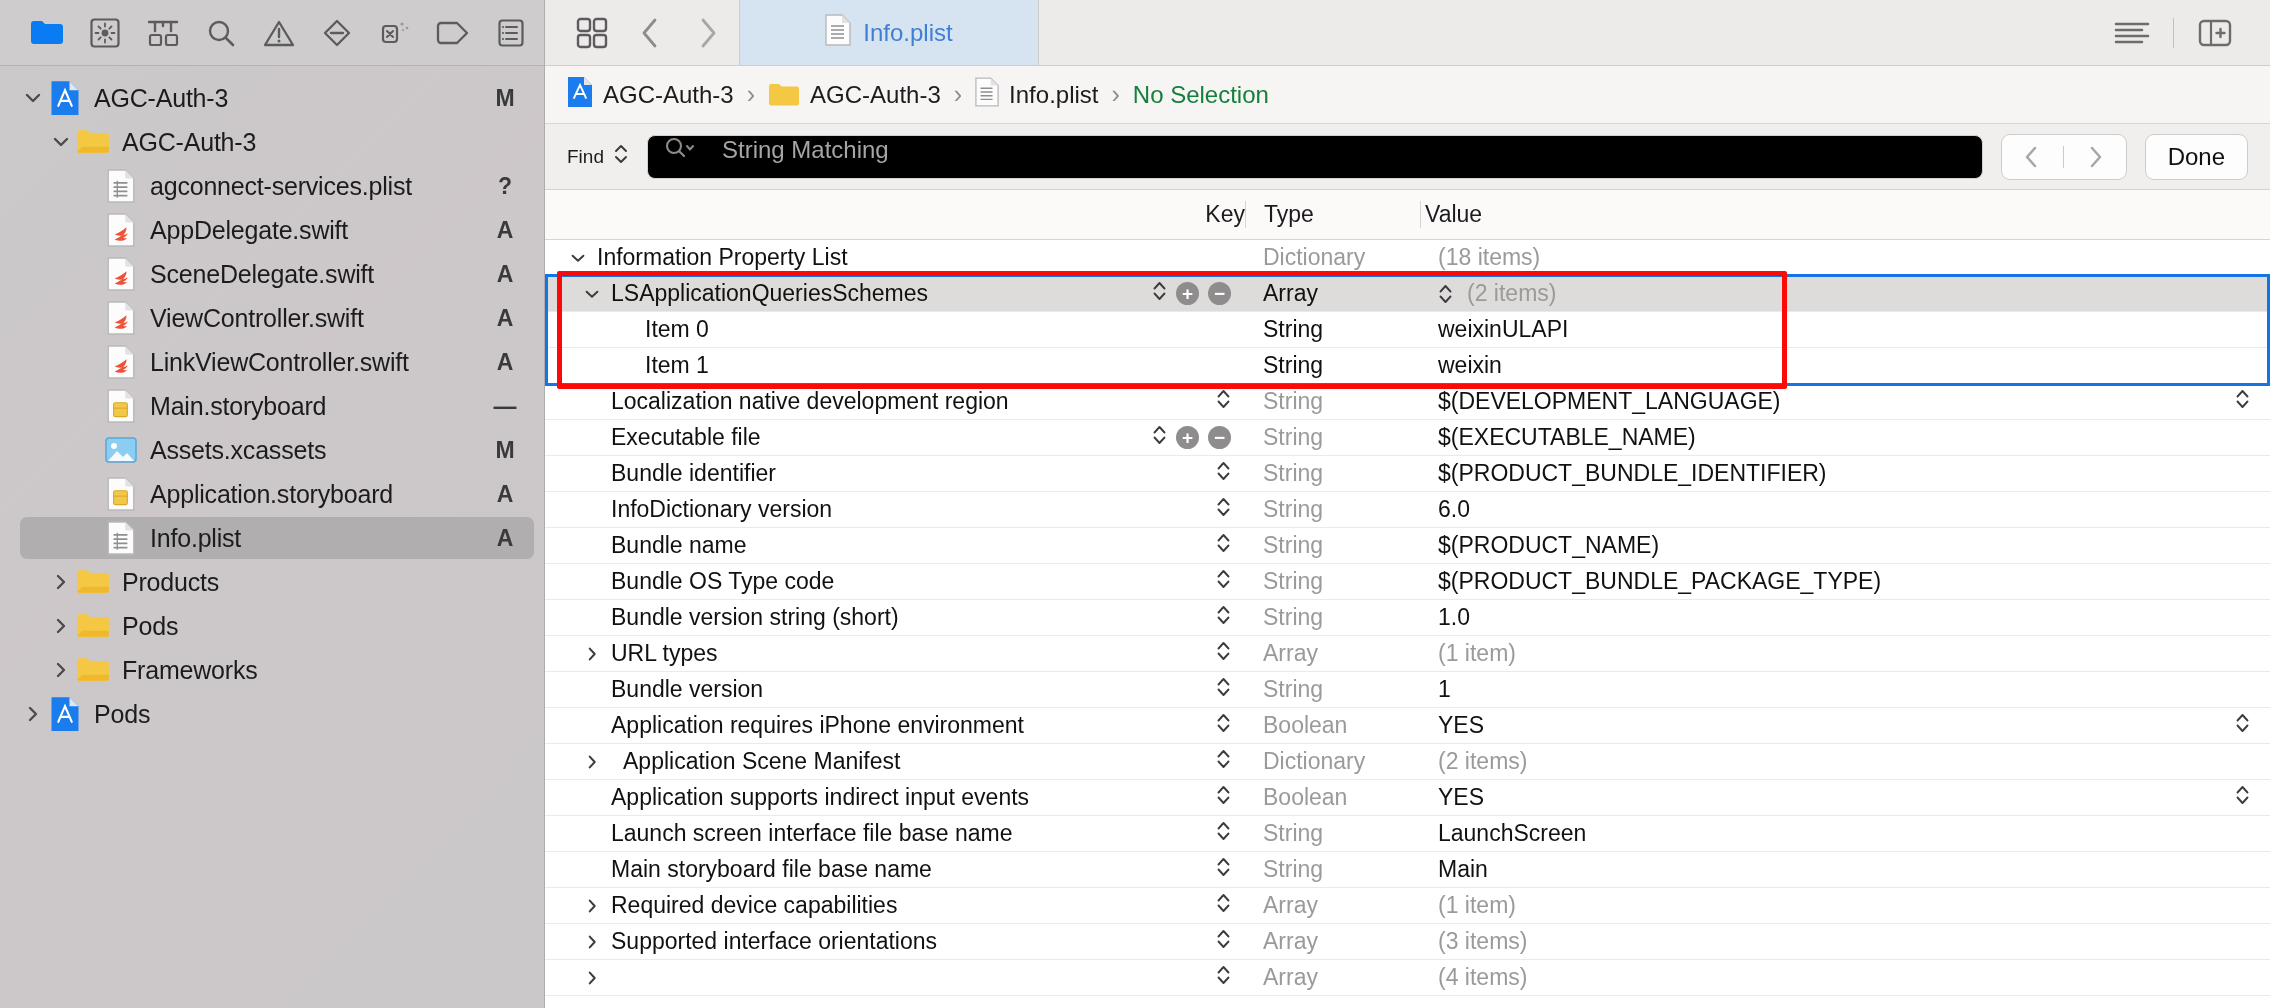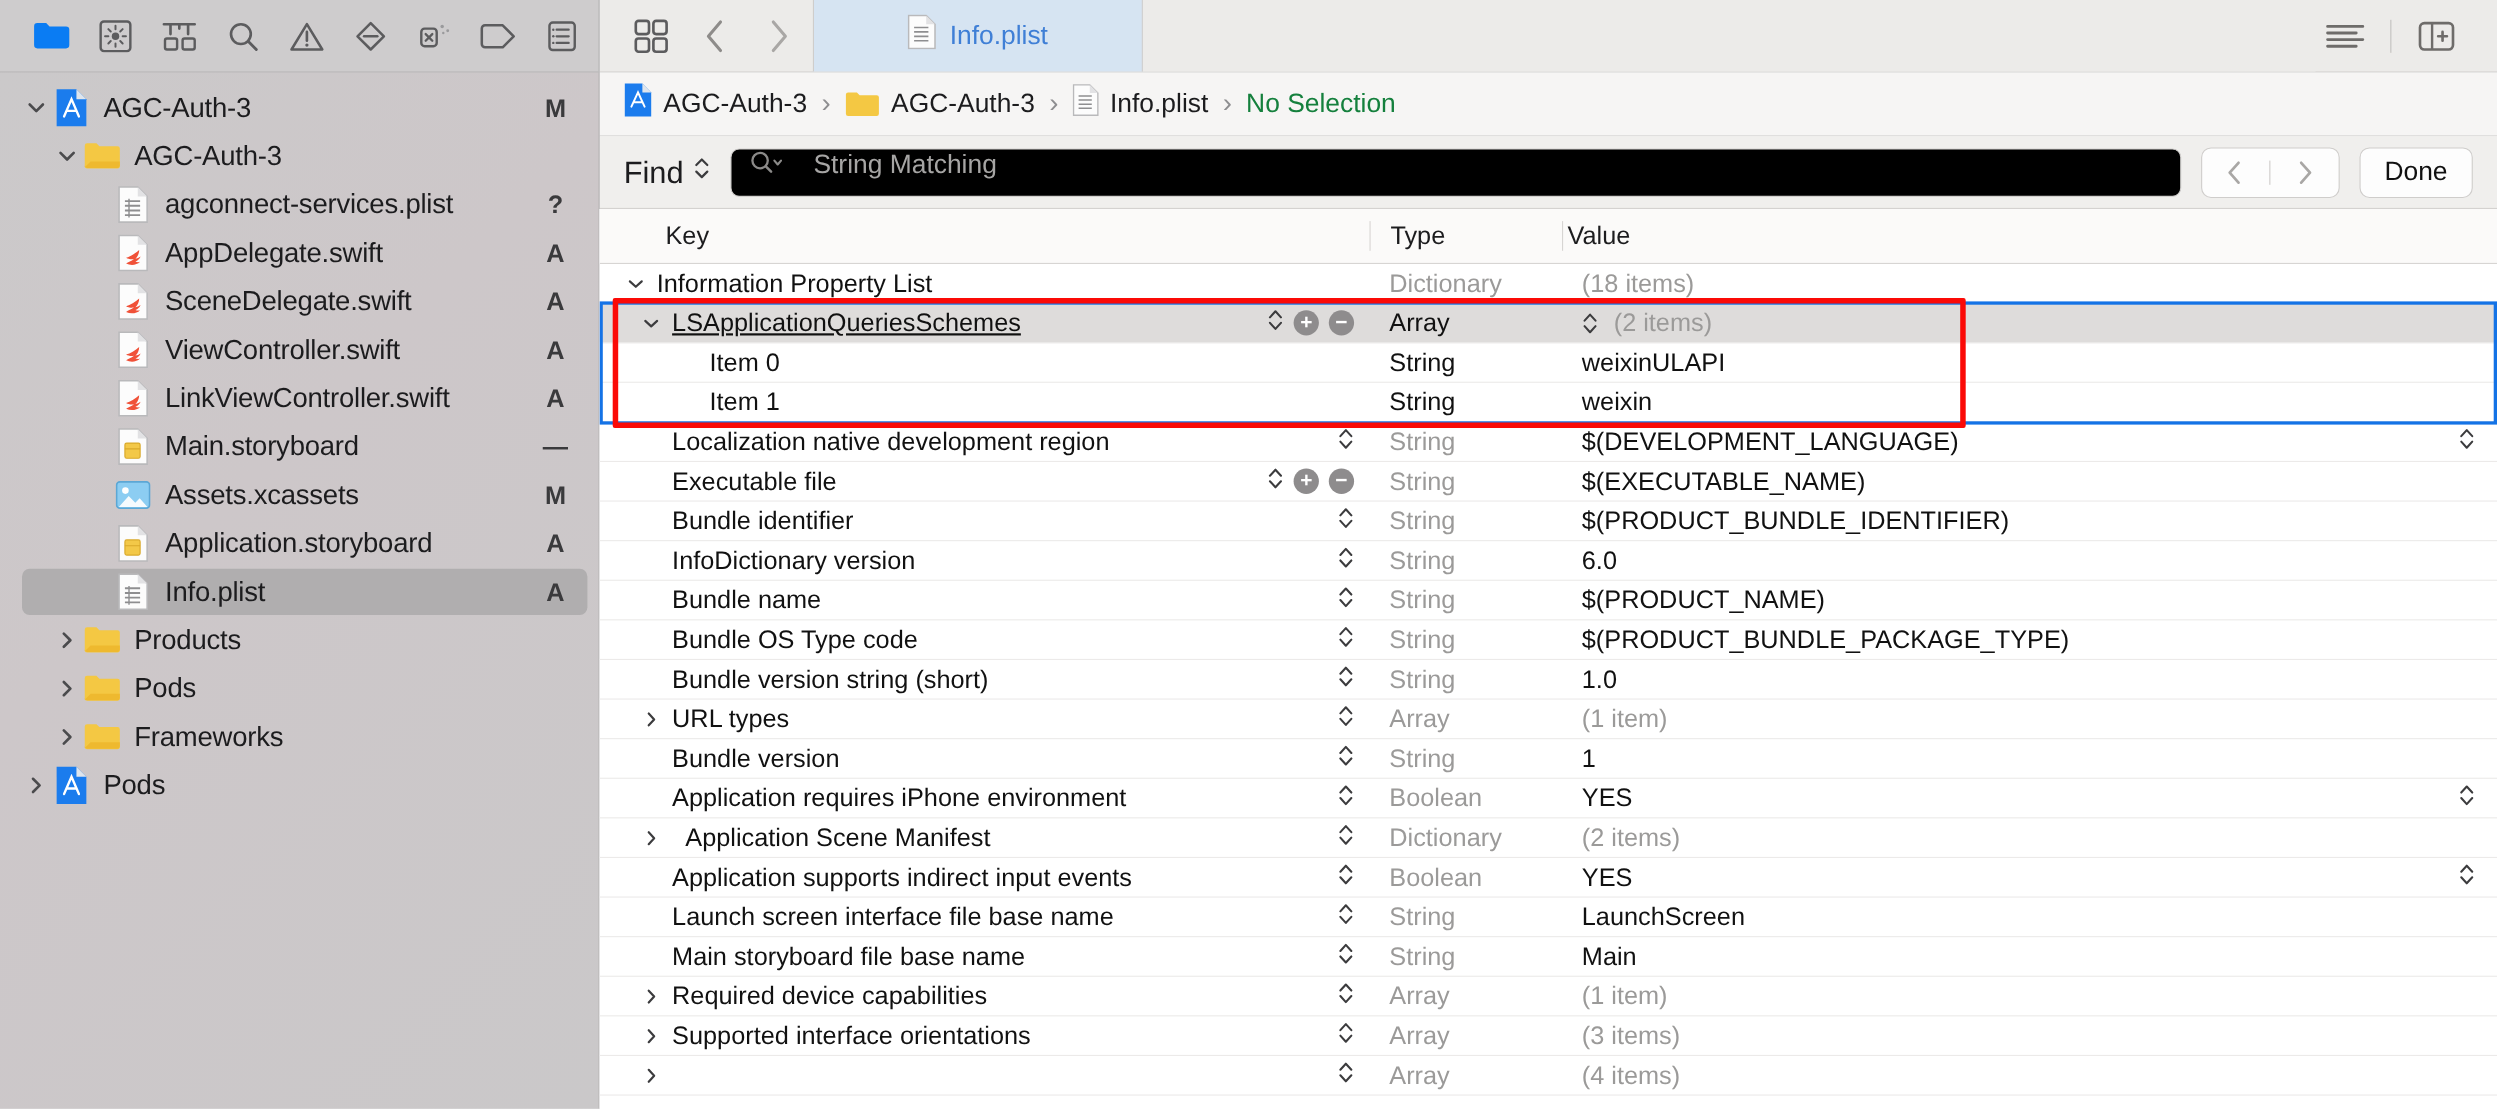--- a/index.html
+++ b/index.html
@@ -102,21 +102,21 @@
   .crumb-sep { color:#8e8e90; font-size: 25px; margin: 0 13px; }
   .crumb-last { color: #15803d; }
 
   #findbar {
     height: 66px; min-height: 66px;
     background: #f0efed;
     border-bottom: 1px solid #d4d2d0;
     display:flex; align-items:center; gap: 18px;
     padding: 0 22px 0 22px;
   }
-  #find-label { font-size: 28px; color:#1c1c1e; display:flex; align-items:center; gap:9px; }
+  #find-label { font-size: 19px; color:#1c1c1e; display:flex; align-items:center; gap:9px; }
   #find-field {
     flex: 1; height: 44px;
     background: #000000; border: 1px solid #d3d1cf; border-radius: 8px;
     display:flex; align-items:flex-start; gap:26px; padding: 0 16px;
   }
   #find-placeholder { font-size: 24px; color: #a6a5a4; }
   #find-nav {
     width: 126px; height: 46px; background:#fdfdfd;
     border:1px solid #cfcdcb; border-radius: 9px;
     display:flex; align-items:center; justify-content:center;
@@ -130,21 +130,21 @@
     font-size: 24px; color:#111;
   }
 
   
   #table-wrap { flex:1; position:relative; overflow:hidden; background:#fff; }
   #thead {
     height: 50px; display:flex; align-items:center;
     background: #fbfaf9; border-bottom:1px solid #d7d5d3;
     font-size: 23px; color:#1c1c1e;
   }
-  .th-key { width: 700px; padding-left: 60px; }
+  .th-key { width: 700px; padding-left: 60px; text-align: right; }
   .th-type { width: 175px; border-left:1px solid #d7d5d3; padding-left: 18px; }
   .th-value { flex:1; border-left:1px solid #d7d5d3; padding-left: 4px; }
 
   .prow {
     height: 36px; display:flex; align-items:center;
     border-bottom: 1px solid #eceae9;
     font-size: 23px; color:#111;
   }
   .prow.sel { background:#dedcdb; }
   .cell-key {
@@ -681,21 +681,21 @@
               <span>(18 items)</span>
             </div>
           </div>
           <div class="prow sel">
             <div class="cell-key">
               <span class="twisty" style="margin-left: 14px;">
                 <svg width="18" height="18" viewBox="0 0 20 20">
                   <path d="M4 7.5l6 5.5 6-5.5" fill="none" stroke="#3c3c3e" stroke-width="2.2" stroke-linecap="round" stroke-linejoin="round"></path>
                 </svg>
               </span>
-              <span class="key-text" style="margin-left: 6px; text-decoration: underline;">LSApplicationQueriesSchemes</span>
+              <span class="key-text" style="margin-left: 6px;">LSApplicationQueriesSchemes</span>
               <span class="key-ctrls">
                 <span class="stepper"><svg width="15" height="26" viewBox="0 0 15 26">
                     <path d="M2.5 10.5L7.5 5l5 5.5M2.5 15.5l5 5.5 5-5.5" fill="none" stroke="#3c3c3e" stroke-width="1.9" stroke-linecap="round" stroke-linejoin="round"></path>
                   </svg></span>
                 <span class="plusbtn">+</span>
                 <span class="minusbtn">−</span>
               </span>
             </div>
             <div class="cell-type dark">Array</div>
             <div class="cell-value muted">

